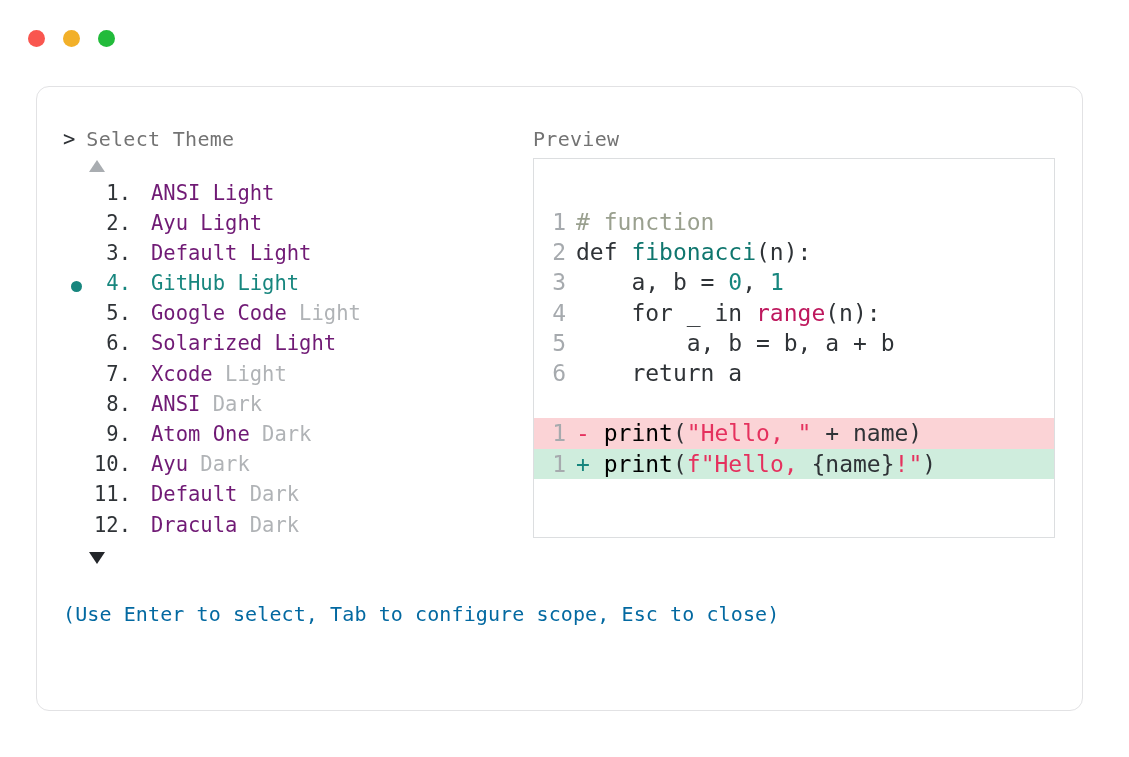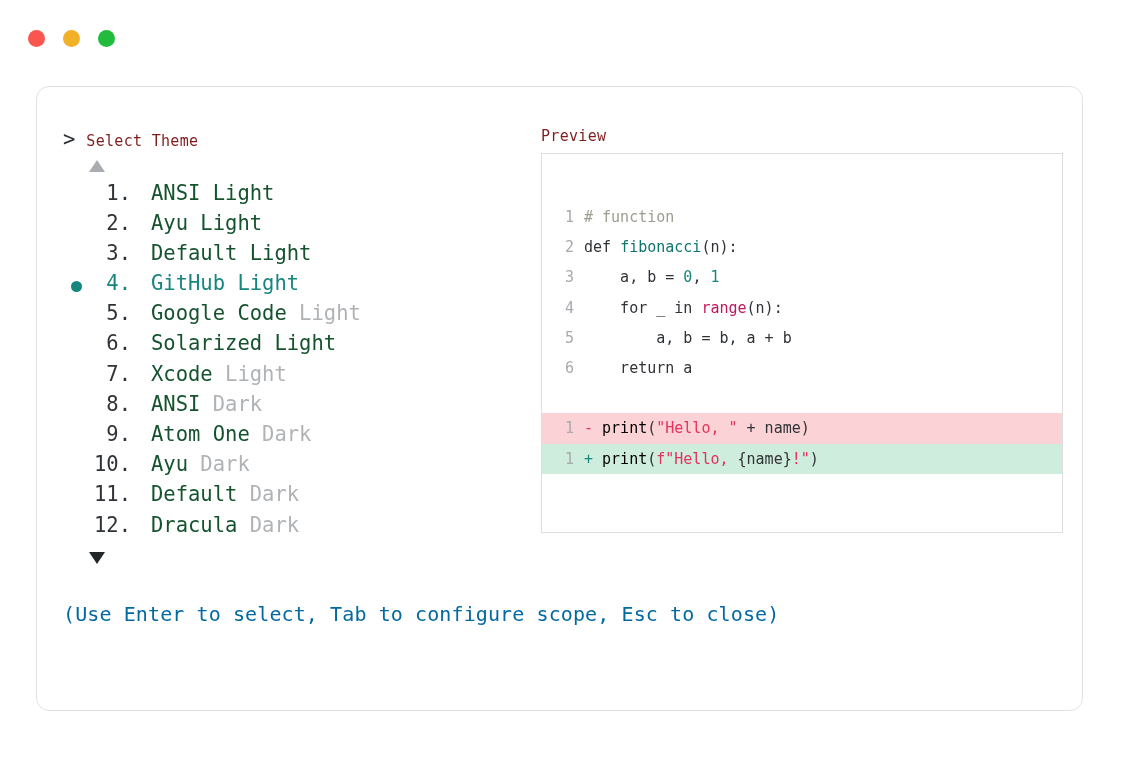--- a/index.html
+++ b/index.html
@@ -54,25 +54,25 @@
     right: 22px;
     bottom: 18px;
   }
 
   
   .columns {
     display: flex;
     align-items: flex-start;
   }
   .col-left  { width: 470px; flex: 0 0 470px; }
-  .col-right { flex: 1 1 auto; margin-left: 8px; }
+  .col-right { flex: 1 1 auto; }
 
   .section-title {
-    font-size: 15px;
-    color: #7f1d1d;
+    font-size: 20px;
+    color: #737373;
     letter-spacing: 0.3px;
     line-height: 1;
     white-space: pre;
   }
   .prompt-line {
     display: flex;
     gap: 11px;
     align-items: baseline;
     margin-bottom: 8px;
   }
@@ -133,39 +133,39 @@
     display: none;
   }
   .theme-row.selected .bullet { display: block; }
   .idx {
     width: 42px;
     flex: 0 0 42px;
     text-align: right;
     color: #2f3337;
   }
   .dotsep { width: 20px; flex: 0 0 20px; color: #2f3337; }
-  .tname { color: #14532d; }
+  .tname { color: #701a75; }
   .tvariant { color: #b0b3b6; }
   .theme-row.selected .idx,
   .theme-row.selected .dotsep,
   .theme-row.selected .tname,
   .theme-row.selected .tvariant { color: #17867e; }
 
   
   .preview-box {
     margin-top: 9px;
     box-sizing: border-box;
     width: 522px;
     height: 380px;
     border: 1.5px solid #dcdee0;
     background: #ffffff;
     padding: 48px 0 0 0;
   }
   .code {
-    font-size: 15px;
+    font-size: 23px;
     line-height: 30.2px;
     white-space: pre;
   }
   .code-line { padding-left: 18px; }
   .ln {
     display: inline-block;
     width: 14px;
     text-align: right;
     color: #a6aaae;
     margin-right: 10px;

